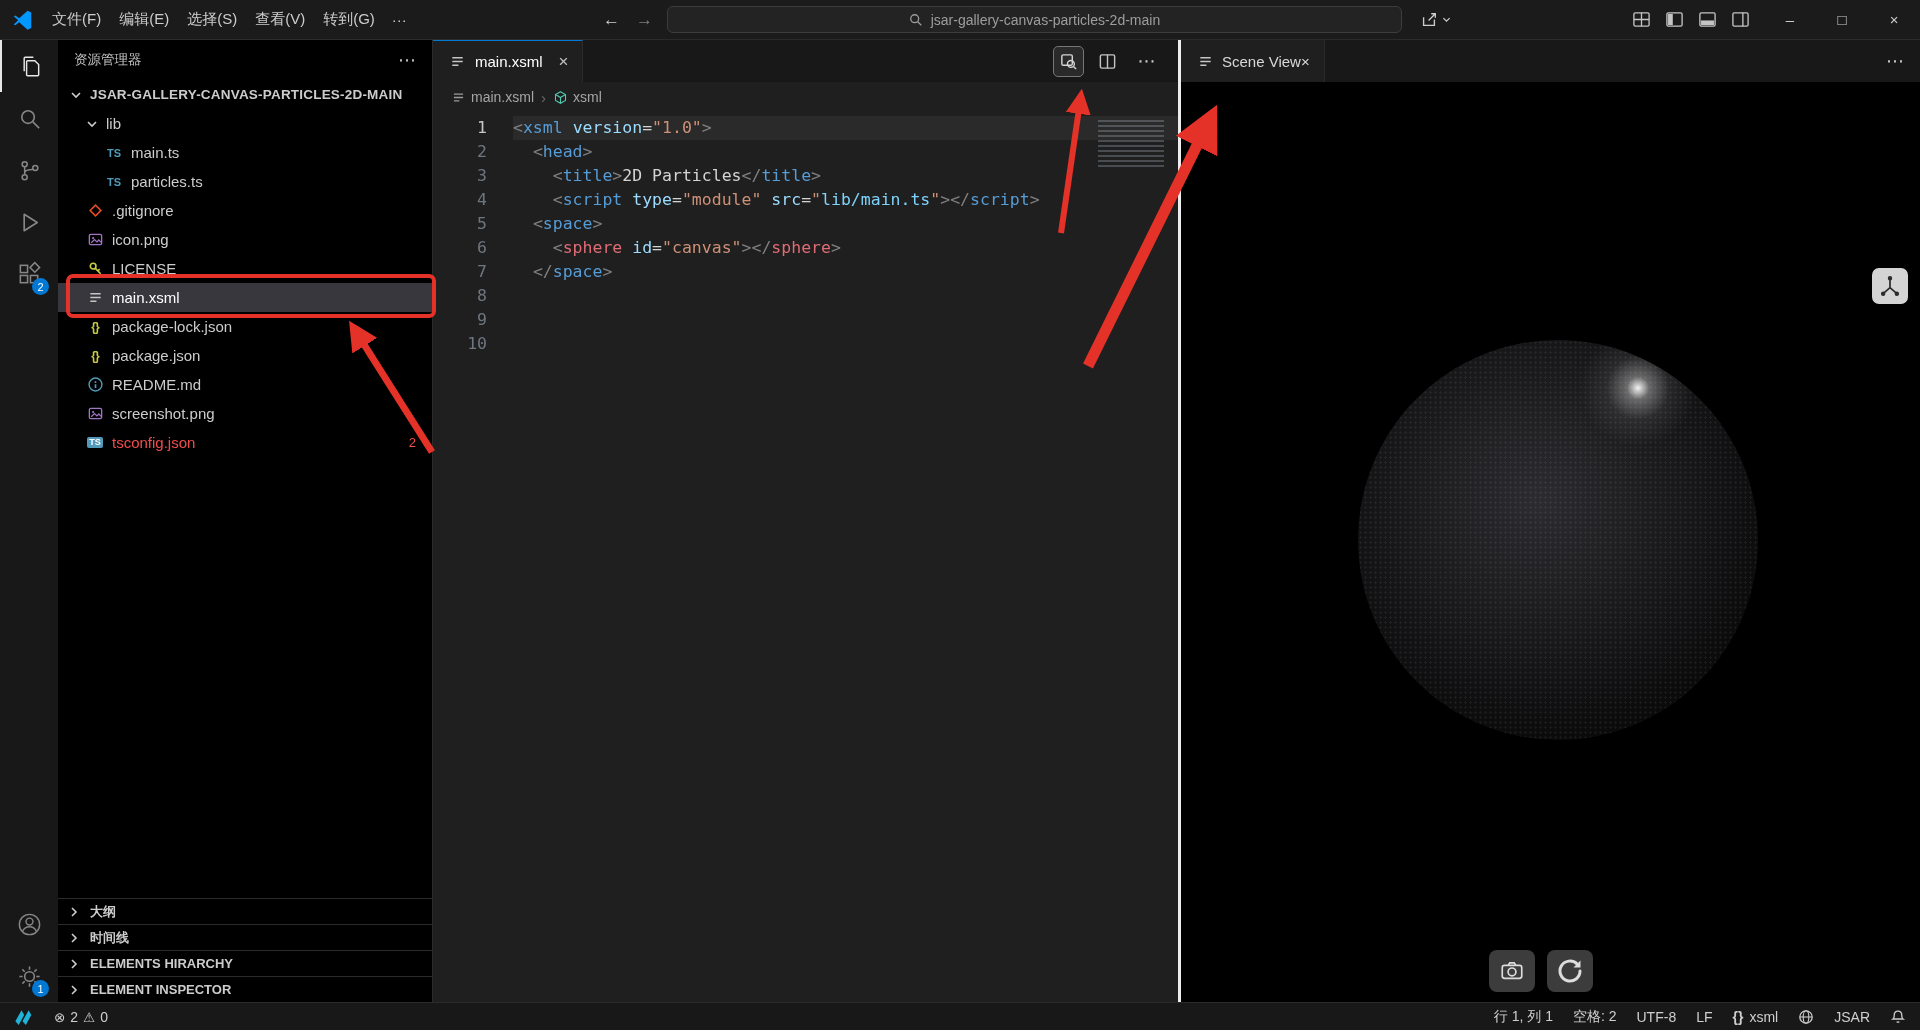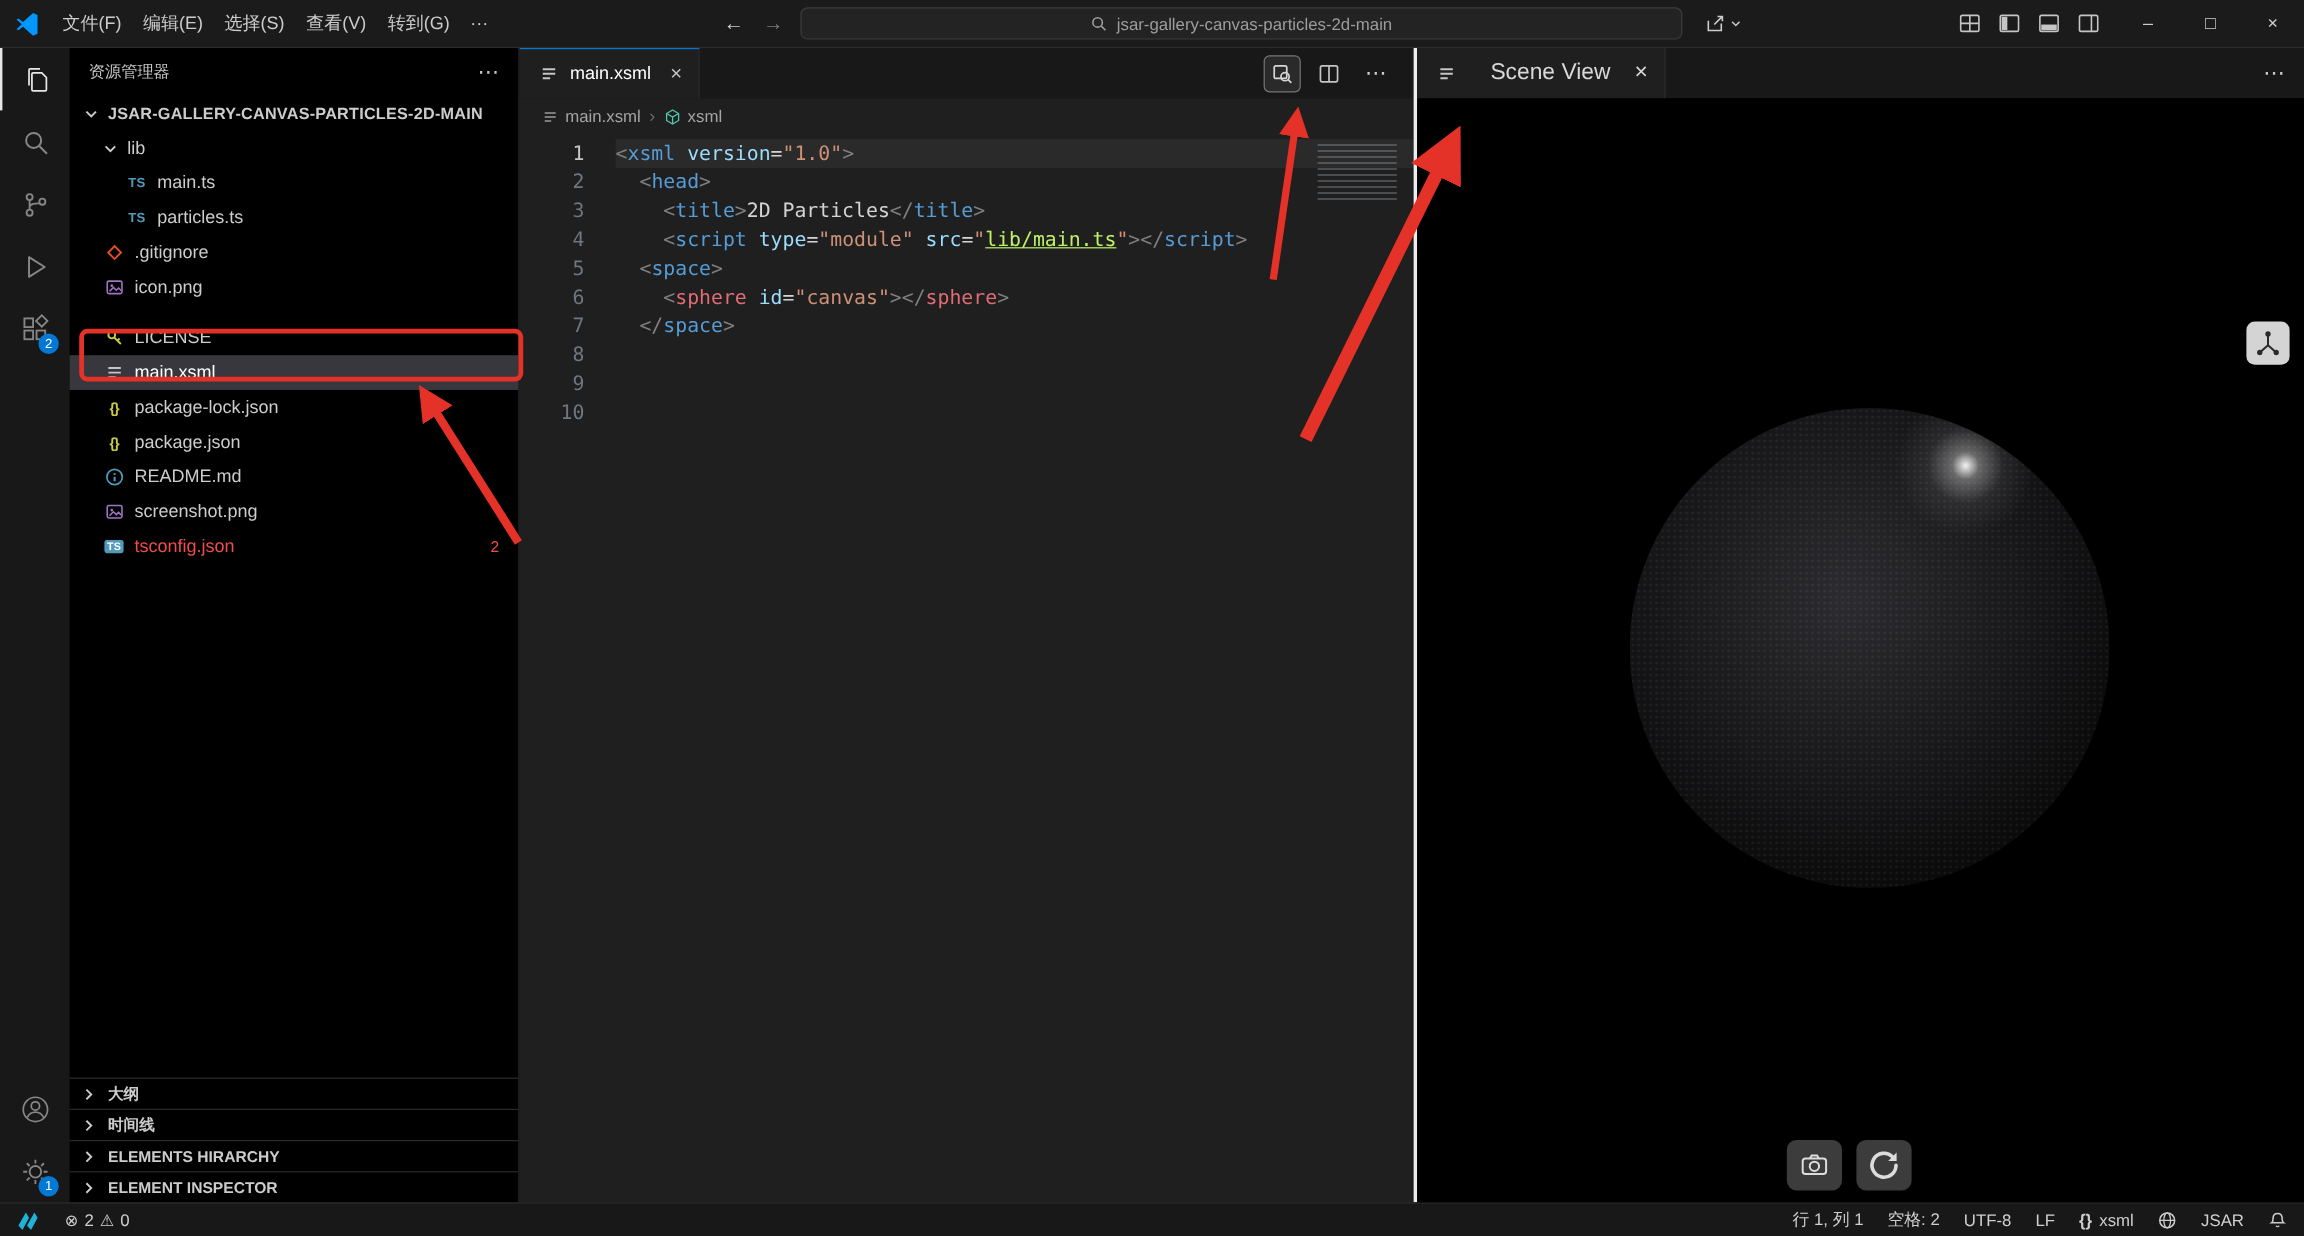--- a/index.html
+++ b/index.html
@@ -79,29 +79,29 @@
   .code-wrap{flex:1;position:relative;display:flex;padding-top:4px;
     font-family:"DejaVu Sans Mono","Liberation Mono",monospace;font-size:16.5px;line-height:24px}
   .gutter{width:54px;text-align:right;color:#6e7681;flex:0 0 54px}
   .ln{height:24px}
   .ln.active{color:#c6c6c6}
   .code{flex:1;padding-left:26px}
   .code-line{height:24px;white-space:pre}
   .code-line.current{background:rgba(255,255,255,.05)}
   .tk-p{color:#808080}.tk-t{color:#569cd6}.tk-tc{color:#e06c75}.tk-a{color:#9cdcfe}
   .tk-o{color:#d4d4d4}.tk-s{color:#ce9178}.tk-x{color:#d4d4d4}
-  .tk-l{color:#bef264;text-decoration:underline}
+  .tk-l{color:#7dd3fc;}
   .minimap{position:absolute;top:8px;right:14px;width:66px;height:50px;opacity:.85;
     background:repeating-linear-gradient(to bottom,rgba(185,198,210,.32) 0 2px,transparent 2px 5px)}
 
   
   .scene-group{flex:1;display:flex;flex-direction:column;background:#000;border-left:3px solid #ededed}
   .scene-tabbar{height:42px;flex:0 0 42px;background:#181818;display:flex;align-items:stretch}
-  .scene-tab{display:flex;align-items:center;gap:20px;padding:0 14px;background:#1f1f1f;color:#d8d8d8;
-    font-size:19px;border-right:1px solid #2b2b2b;cursor:pointer}
+  .scene-tab{display:flex;align-items:center;gap:0;padding:0 14px;background:#1f1f1f;color:#d8d8d8;
+    font-size:15px;border-right:1px solid #2b2b2b;cursor:pointer}
   .scene-more{margin-left:auto;align-self:center;padding-right:16px;color:#ccc;font-size:18px;cursor:pointer}
   .viewport{flex:1;position:relative;background:#000;overflow:hidden}
   .sphere{position:absolute;left:177px;top:258px;width:400px;height:400px;border-radius:50%;
     background:
       radial-gradient(circle at 70% 12%, rgba(255,255,255,.95) 0%, rgba(255,255,255,.35) 2.5%, rgba(255,255,255,.08) 7%, rgba(255,255,255,0) 13%),
       radial-gradient(circle at 45% 40%, #2c2c30 0%, #18181a 45%, #0a0a0b 75%, #060607 100%)}
   .sphere::after{content:"";position:absolute;inset:0;border-radius:50%;
     background-image:radial-gradient(rgba(255,255,255,.06) 1px, transparent 1.4px);background-size:5px 5px}
   .gizmo{position:absolute;top:186px;right:12px;width:36px;height:36px;background:#d4d4d4;
     border:none;border-radius:7px;display:flex;align-items:center;justify-content:center;cursor:pointer}
@@ -295,21 +295,21 @@
           <div class="trow" style="padding-left: 27px;">
             <span class="fiw">
               <svg viewBox="0 0 18 18">
                 <rect x="2.5" y="3.5" width="13" height="11" rx="1.5" fill="none" stroke="#a074c4" stroke-width="1.4"></rect>
                 <circle cx="6.5" cy="7.5" r="1.2" fill="#a074c4"></circle>
                 <path d="M4.5 12.5l3.5-3.5 2.5 2.5 2-2 2.5 2.5" fill="none" stroke="#a074c4" stroke-width="1.3"></path>
               </svg>
             </span>
             <span class="tlabel">icon.png</span>
           </div>
-          <div class="trow" style="padding-left: 27px; margin-top: 13px;">
+          <div class="trow" style="padding-left: 27px;">
             <span class="fiw">
               <svg viewBox="0 0 18 18">
                 <circle cx="6.5" cy="6.5" r="3" fill="none" stroke="#cbcb41" stroke-width="1.7"></circle>
                 <path d="M8.8 8.8 14.5 14.5M11.5 11.5l1.9-1.9" fill="none" stroke="#cbcb41" stroke-width="1.7"></path>
               </svg>
             </span>
             <span class="tlabel">LICENSE</span>
           </div>
           <div class="trow selected" style="padding-left: 27px;">
             <span class="fiw">

